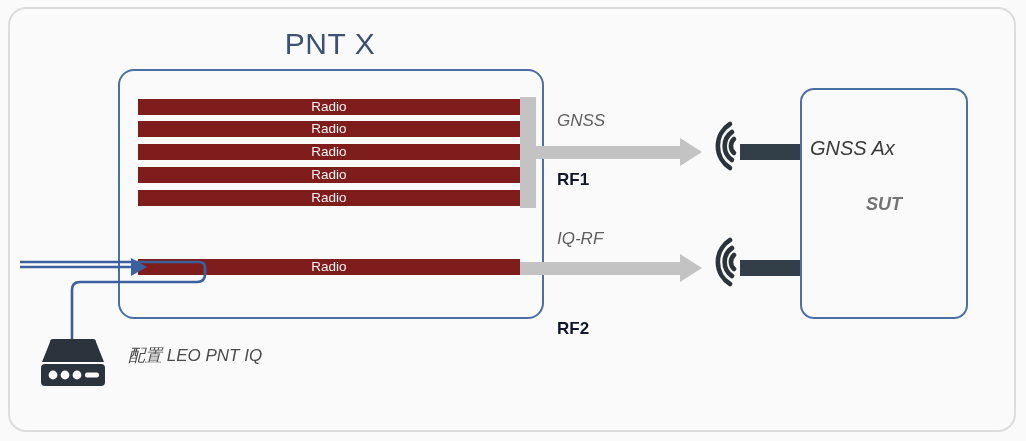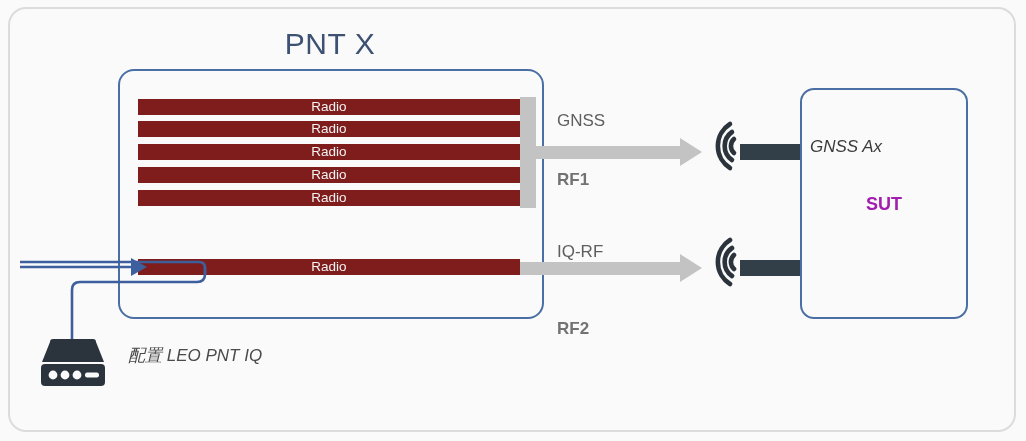--- a/index.html
+++ b/index.html
@@ -111,34 +111,35 @@
   .arrow-rf1 { left: 528px; top: 135px; width: 174px; }
   .arrow-rf1 .shaft { width: 152px; }
   .arrow-rf1 .head { left: 152px; }
   .arrow-rf2 { left: 520px; top: 251px; width: 182px; }
   .arrow-rf2 .shaft { width: 160px; }
   .arrow-rf2 .head { left: 160px; }
 
   
   .sig-label {
     position: absolute;
+    font-style: italic;
     font-size: 17px;
     color: #5e5e5e;
     white-space: nowrap;
   }
   .rf-label {
     position: absolute;
     font-weight: bold;
     font-size: 17px;
-    color: #737373;
+    color: #0f172a;
     white-space: nowrap;
   }
   .lbl-gnss  { left: 557px; top: 111px; }
   .lbl-rf1   { left: 557px; top: 170px; }
-  .lbl-iqrf  { left: 557px; top: 242px; }
+  .lbl-iqrf  { left: 557px; top: 229px; }
   .lbl-rf2   { left: 557px; top: 287px; margin-top: 32px; }
 
   
   .antenna { position: absolute; }
   .ant-1 { left: 700px; top: 118px; }
   .ant-2 { left: 700px; top: 234px; }
   .ant-lead {
     position: absolute;
     height: 16px;
     background: #333f48;
@@ -154,35 +155,36 @@
     width: 168px;
     height: 231px;
     box-sizing: border-box;
     border: 2.2px solid #4a6fa5;
     border-radius: 14px;
     background: #fafafa;
   }
   .sut-port {
     position: absolute;
     font-style: italic;
-    font-size: 17px;
+    font-size: 20px;
     color: #3a3a3a;
     white-space: nowrap;
   }
   .sut-gnss-ax { left: 810px; top: 137px; }
   .sut-leo-ax  { left: 810px; top: 253px; }
   .sut-name {
     position: absolute;
     left: 800px;
     top: 194px;
     width: 168px;
     text-align: center;
     font-weight: bold;
     font-size: 18px;
-    color: #a21caf;
+    color: #737373;
+    font-style: italic;
   }
 
   
   .hdd { position: absolute; left: 38px; top: 338px; }
 
   
   .hdd-caption {
     position: absolute;
     left: 128px;
     top: 343px;

